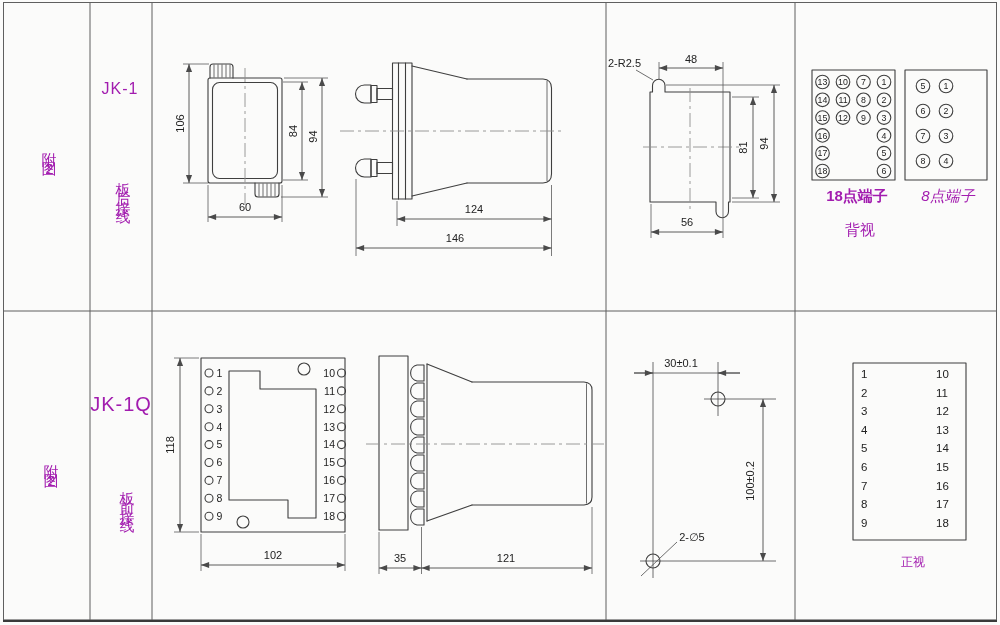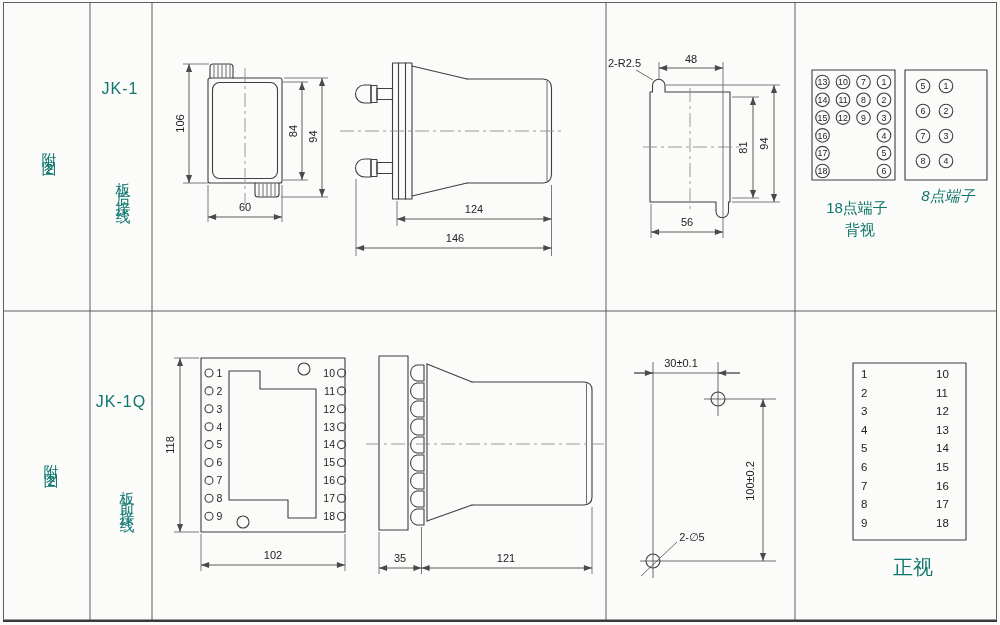--- a/index.html
+++ b/index.html
@@ -9,21 +9,21 @@
   .oln{fill:none;stroke:#3f3f3f;stroke-width:1.1;stroke-linejoin:round;stroke-linecap:round;}
   .thin{fill:none;stroke:#4a4a4a;stroke-width:0.8;}
   .ext{fill:none;stroke:#5a5a5a;stroke-width:0.8;}
   .dim{fill:none;stroke:#4a4a4a;stroke-width:0.9;marker-start:url(#arr);marker-end:url(#arr);}
   .dimend{fill:none;stroke:#4a4a4a;stroke-width:0.9;marker-end:url(#arr);}
   .cl{fill:none;stroke:#8f8f8f;stroke-width:0.9;stroke-dasharray:14 4 3 4;}
   .grid{stroke:#5f5f5f;stroke-width:1;}
   .gridthick{stroke:#3a3a3a;stroke-width:2.6;}
   .dt{font-size:11px;fill:#222;font-family:"Liberation Sans","DejaVu Sans",sans-serif;}
   .num{fill:#222;font-family:"Liberation Sans","DejaVu Sans",sans-serif;}
-  .cap{position:absolute;color:#0f766e;font-size:15px;text-align:center;line-height:1.1;}
+  .cap{position:absolute;color:#a21caf;font-size:15px;text-align:center;line-height:1.1;}
   .vtext{writing-mode:vertical-rl;text-orientation:upright;letter-spacing:9px;}
 </style>
 </head>
 <body>
 
 <div class="stage">
 
 <svg width="1000" height="625" viewBox="0 0 1000 625">
   <defs>
     <marker id="arr" viewBox="0 0 10 10" refX="9.6" refY="5" markerWidth="10" markerHeight="10" orient="auto-start-reverse">
@@ -315,23 +315,23 @@
           <text x="936" y="508.20000000000005" font-size="11.5" class="num">17</text>
           <text x="936" y="526.8" font-size="11.5" class="num">18</text>
         </g>
   </g>
 </svg>
 
 <div class="cap vtext" style="left:33px;top:120px;width:24px;height:86px;letter-spacing:10px;">附图2</div>
 <div class="cap" style="left:92px;top:80px;width:56px;font-size:16px;letter-spacing:1px;">JK-1</div>
 <div class="cap vtext" style="left:107px;top:138px;width:24px;height:100px;">板后接线</div>
 
-<div class="cap" style="left:810px;top:200px;width:94px;">18点端子</div>
+<div class="cap" style="left:810px;top:188px;width:94px;font-weight:bold;">18点端子</div>
 <div class="cap" style="left:902px;top:188px;width:92px;font-style:italic;">8点端子</div>
 <div class="cap" style="left:812px;top:222px;width:96px;">背视</div>
 
 <div class="cap vtext" style="left:35px;top:432px;width:24px;height:86px;letter-spacing:10px;">附图2</div>
-<div class="cap" style="left:90px;top:393px;width:62px;font-size:16px;letter-spacing:1px;">JK-1Q</div>
+<div class="cap" style="left:90px;top:393px;width:62px;font-size:20px;letter-spacing:1px;">JK-1Q</div>
 <div class="cap vtext" style="left:111px;top:443px;width:24px;height:108px;">板前接线</div>
 
-<div class="cap" style="left:865px;top:556px;width:96px;font-size:20px;">正视</div>
+<div class="cap" style="left:865px;top:556px;width:96px;font-size:12px;">正视</div>
 
 </div>
 
 </body></html>

